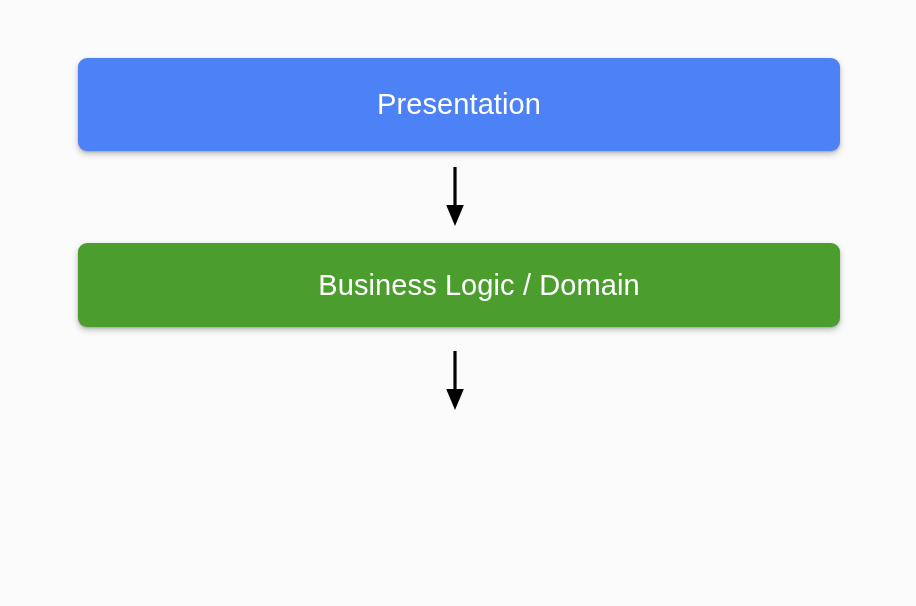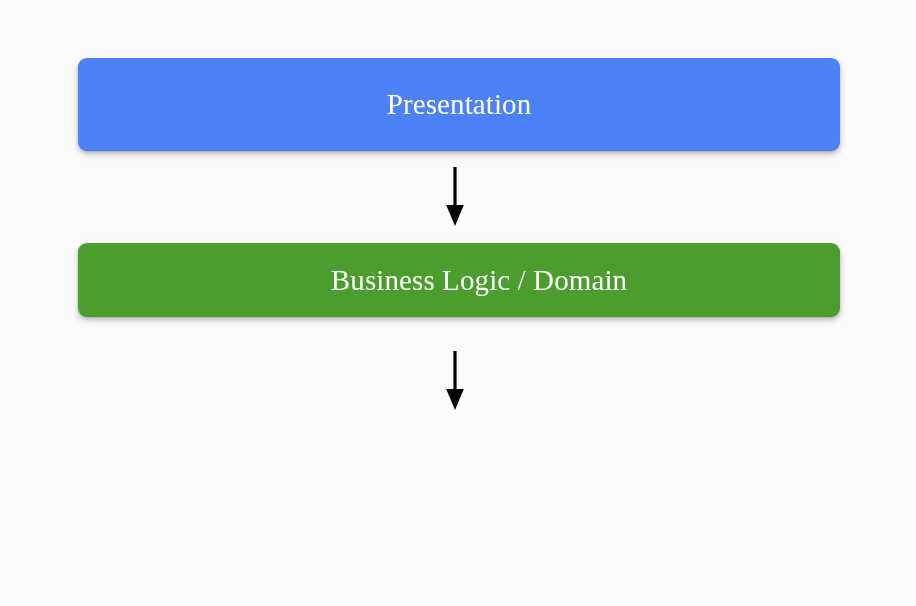--- a/index.html
+++ b/index.html
@@ -23,40 +23,40 @@
     position: absolute;
     display: flex;
     align-items: center;
     justify-content: center;
     border-radius: 9px;
     box-shadow: 0 3px 6px rgba(0,0,0,0.26), 0 1px 2px rgba(0,0,0,0.14);
     box-sizing: border-box;
   }
   .layer-label {
     color: #ffffff;
-    font-family: Liberation Serif, serif;
+    font-family: Liberation Sans, sans-serif;
     font-size: 29px;
     font-weight: 400;
     letter-spacing: 0.1px;
     line-height: 1;
     text-align: center;
     white-space: nowrap;
     user-select: none;
   }
   #box-presentation {
     left: 78px;
     top: 58px;
     width: 762px;
     height: 93px;
   }
   #box-business-logic {
     left: 78px;
     top: 243px;
     width: 762px;
-    height: 74px;
+    height: 84px;
     padding-left: 40px;
   }
   #box-data-access {
     left: 73px;
     top: 425px;
     width: 762px;
     height: 90px;
   }
   .connector-arrow {
     position: absolute;

